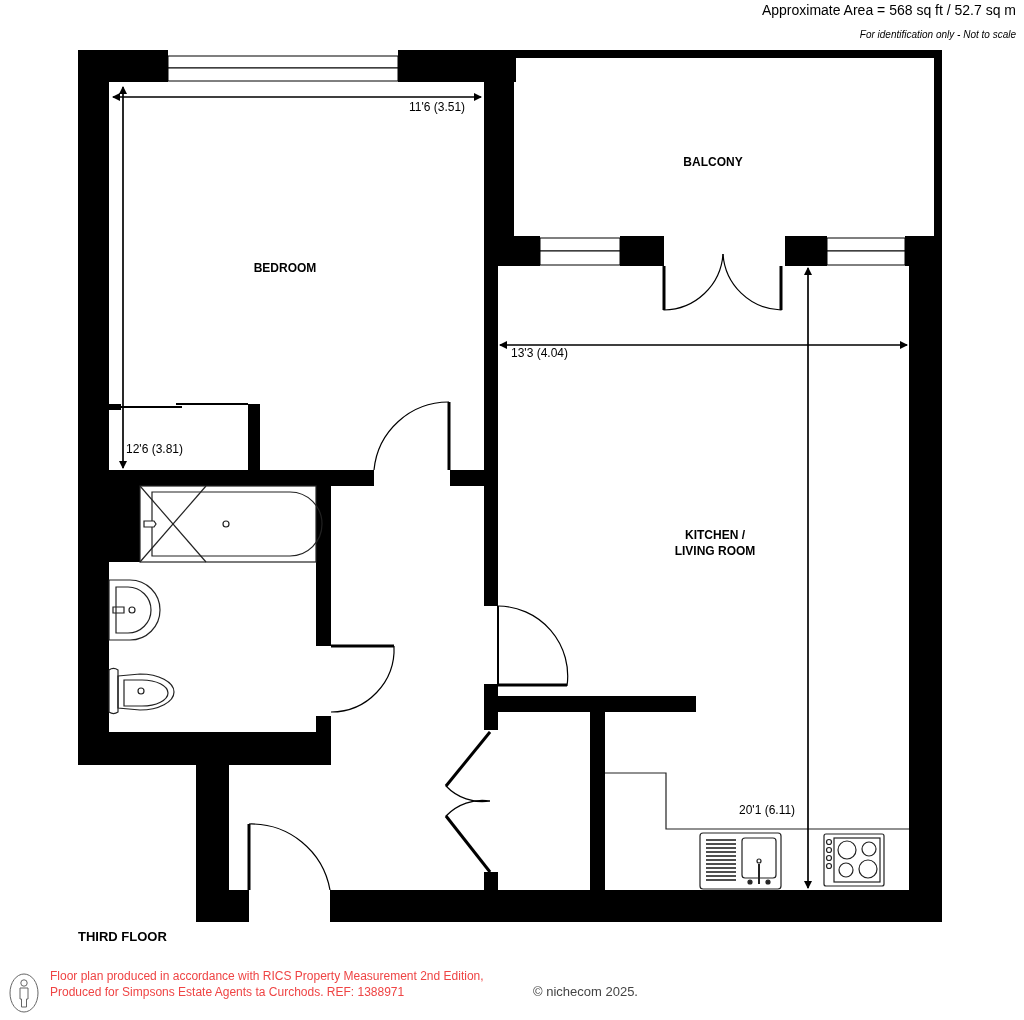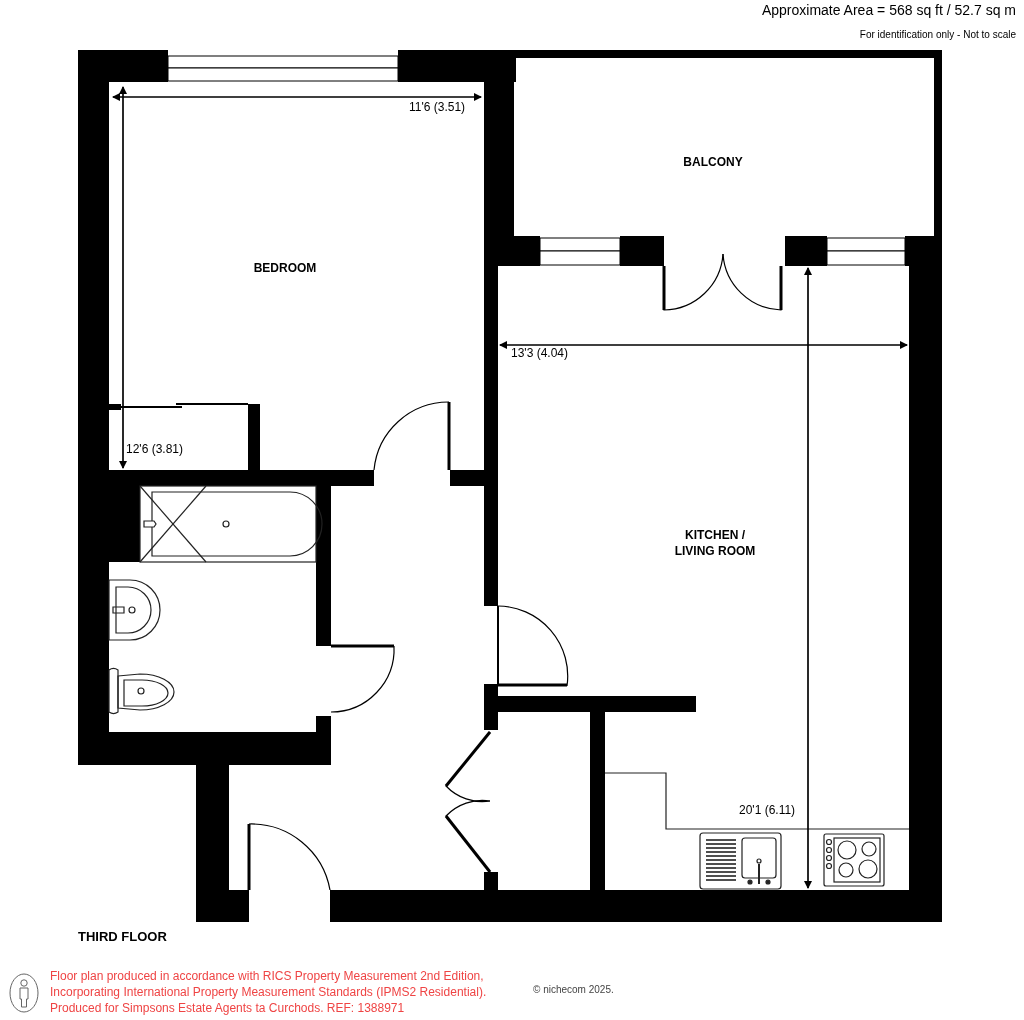--- a/index.html
+++ b/index.html
@@ -1,26 +1,26 @@
 <!DOCTYPE html>
 <html><head>
 <meta charset="utf-8">
 <style>
   html, body { margin: 0; padding: 0; background: #ffffff; }
   body { width: 1024px; height: 1020px; position: relative; overflow: hidden; font-family: "Liberation Sans", sans-serif; color: #000; }
   .hdr-area { position: absolute; right: 8px; top: 2px; font-size: 14px; white-space: nowrap; }
-  .hdr-note { position: absolute; right: 8px; top: 29px; font-size: 10px; white-space: nowrap; }
+  .hdr-note { position: absolute; right: 8px; top: 29px; font-size: 10px; white-space: nowrap; font-style: italic; }
   svg.plan { position: absolute; left: 0; top: 0; }
   .room-label { font-family: "Liberation Sans", sans-serif; font-weight: bold; font-size: 12px; text-anchor: middle; }
   .dim-label { font-family: "Liberation Sans", sans-serif; font-size: 12px; }
   .floor-label { position: absolute; left: 78px; top: 929px; font-size: 13px; font-weight: bold; white-space: nowrap; }
   .footer { position: absolute; left: 8px; top: 968px; width: 700px; height: 50px; }
   .footer-icon { position: absolute; left: 0; top: 4px; }
   .footer-text { position: absolute; left: 42px; top: 0; font-size: 12px; line-height: 16px; color: #ef4444; white-space: nowrap; }
-  .footer-copy { position: absolute; left: 525px; top: 16px; font-size: 10px; color: #444; white-space: nowrap; }
+  .footer-copy { position: absolute; left: 525px; top: 16px; font-size: 13px; color: #444; white-space: nowrap; }
 </style>
 </head>
 <body>
 
 <div class="hdr-area">Approximate Area = 568 sq ft / 52.7 sq m</div>
 <div class="hdr-note">For identification only - Not to scale</div>
 
 <svg class="plan" width="1024" height="1020" viewBox="0 0 1024 1020" xmlns="http://www.w3.org/2000/svg">
   <defs>
     <marker id="arr" markerWidth="8" markerHeight="8" refX="7" refY="4" orient="auto" markerUnits="userSpaceOnUse">
@@ -192,17 +192,16 @@
 <div class="floor-label">THIRD FLOOR</div>
 
 <div class="footer">
   <svg class="footer-icon" width="32" height="42" viewBox="0 0 32 42">
     <ellipse cx="16" cy="21" rx="14" ry="19" fill="none" stroke="#666" stroke-width="1"></ellipse>
     <circle cx="16" cy="11" r="3.2" fill="none" stroke="#666" stroke-width="1"></circle>
     <path d="M12,16 L20,16 L20,27 L18.5,27 L18.5,35 L13.5,35 L13.5,27 L12,27 Z" fill="none" stroke="#666" stroke-width="1"></path>
   </svg>
   <div class="footer-text">
     <div>Floor plan produced in accordance with RICS Property Measurement 2nd Edition,</div>
-    <div>Incorporating International Property Measurement Standards (IPMS2 Residential).</div>
     <div>Produced for Simpsons Estate Agents ta Curchods.   REF: 1388971</div>
   </div>
   <div class="footer-copy">© nichecom 2025.</div>
 </div>
 
 </body></html>

